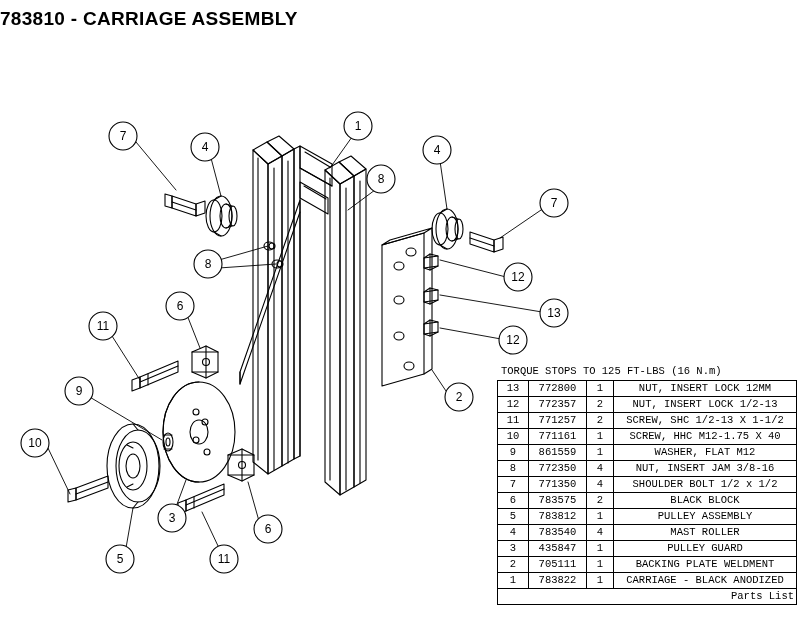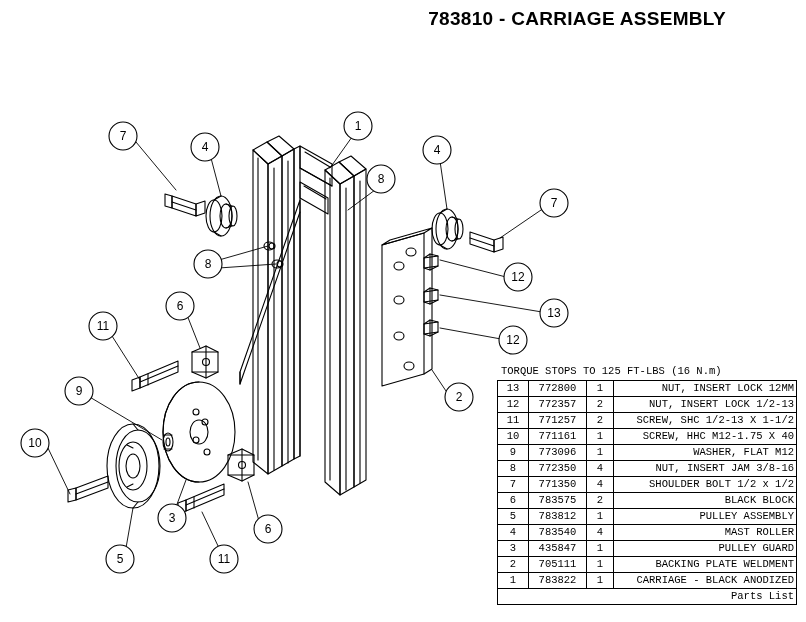--- a/index.html
+++ b/index.html
@@ -13,21 +13,21 @@
     position: relative;
     font-family: "Liberation Sans", sans-serif;
     color: #000000;
     overflow: hidden;
   }
   #page-title {
     position: absolute;
     top: 8px;
     left: 0;
     width: 726px;
-    text-align: right;
+    text-align: left;
     font-size: 19px;
     font-weight: bold;
     letter-spacing: 0.3px;
     font-family: "Liberation Sans", sans-serif;
   }
   #drawing {
     position: absolute;
     top: 0;
     left: 0;
     width: 806px;
@@ -60,21 +60,21 @@
     font-size: 10.5px;
     font-family: "Liberation Mono", monospace;
     height: 13px;
     line-height: 11px;
     white-space: nowrap;
     overflow: hidden;
   }
   td.c-item { width: 26px; text-align: center; }
   td.c-part { width: 53px; text-align: center; padding-left: 3px;}
   td.c-qty  { width: 22px; text-align: center; }
-  td.c-desc { width: auto; text-align: right; padding-left: 4px;}
+  td.c-desc { width: auto; text-align: center; padding-left: 4px;}
   tr.hdr td { text-align: center; }
   tr.hdr td.c-desc { text-align: left; }
   td.footer-cell { text-align: right; }
   .balloon-text {
     font-family: "Liberation Sans", sans-serif;
     font-size: 12px;
     text-anchor: middle;
     dominant-baseline: middle;
   }
 </style>
@@ -341,21 +341,21 @@
           <td class="c-desc">SCREW, SHC 1/2-13 X 1-1/2</td>
         </tr>
         <tr>
           <td class="c-item">10</td>
           <td class="c-part">771161</td>
           <td class="c-qty">1</td>
           <td class="c-desc">SCREW, HHC M12-1.75 X 40</td>
         </tr>
         <tr>
           <td class="c-item">9</td>
-          <td class="c-part">773096</td>
+          <td class="c-part">861559</td>
           <td class="c-qty">1</td>
           <td class="c-desc">WASHER, FLAT M12</td>
         </tr>
         <tr>
           <td class="c-item">8</td>
           <td class="c-part">772350</td>
           <td class="c-qty">4</td>
           <td class="c-desc">NUT, INSERT JAM 3/8-16</td>
         </tr>
         <tr>

